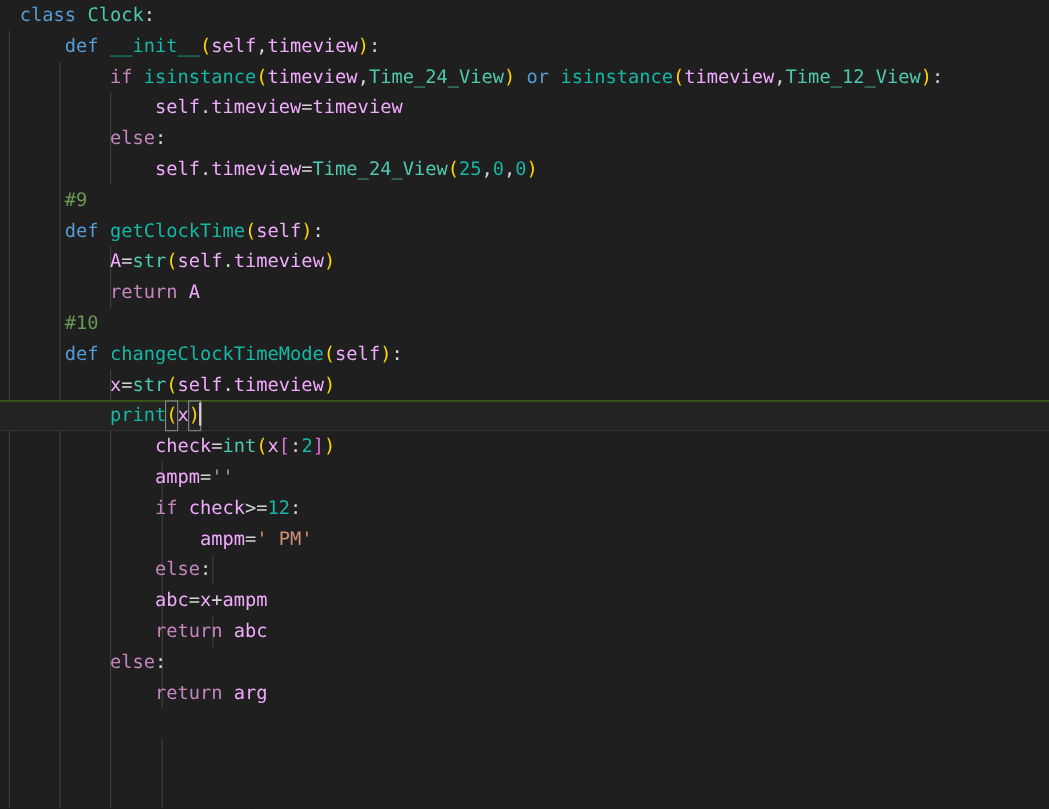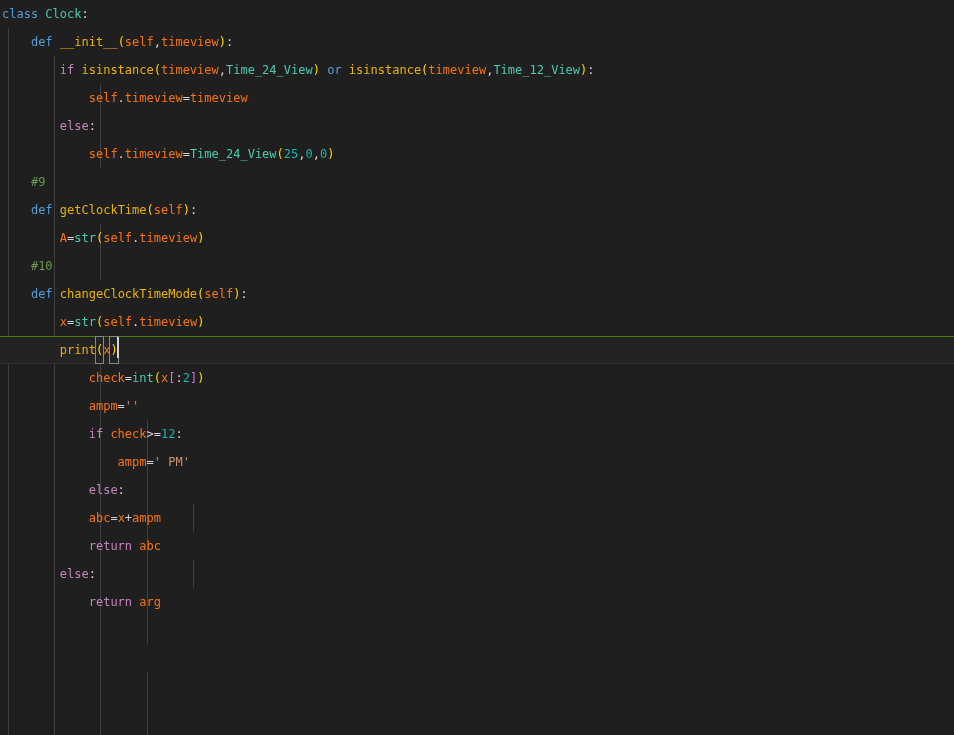--- a/index.html
+++ b/index.html
@@ -24,40 +24,40 @@
   }
   .code-lines{
     position:relative;
     z-index:2;
   }
   .line{
     position:relative;
     height:28px;
     line-height:28px;
     white-space:pre;
-    font-size:12px;
+    font-size:17px;
     letter-spacing:0px;
     color:#d4d4d4;
-    padding-left:2px;
+    padding-left:18px;
     box-sizing:border-box;
   }
   .line.active{
     background:#232323;
     border-top:1px solid #4d7c0f;
     border-bottom:1px solid #323232;
     height:28px;
     line-height:26px;
   }
   
   .kw      {color:#569cd6;}   
   .ctl     {color:#c586c0;}   
   .op-kw   {color:#569cd6;}   
   .type    {color:#4ec9b0;}   
-  .fn      {color:#eab308;}   
-  .var     {color:#f97316;text-align:center;}   
+  .fn      {color:#14b8a6;}   
+  .var     {color:#f0abfc;text-align:center;}   
   .num     {color:#14b8a6;}   
   .str     {color:#ce9178;}   
   .com     {color:#6a9955;}   
   .pl      {color:#d4d4d4;}   
   .b1      {color:#ffd700;}   
   .b2      {color:#da70d6;}   
   .bm{
     outline:1px solid #888888;
     outline-offset:0px;
     display:inline-block;
@@ -101,20 +101,21 @@
     <div class="line">        <span class="ctl">else</span><span class="pl">:</span></div>
 
     <div class="line">            <span class="var">self</span><span class="pl">.</span><span class="var">timeview</span><span class="pl">=</span><span class="type">Time_24_View</span><span class="b1">(</span><span class="num">25</span><span class="pl">,</span><span class="num">0</span><span class="pl">,</span><span class="num">0</span><span class="b1">)</span></div>
 
     <div class="line">    <span class="com">#9</span></div>
 
     <div class="line">    <span class="kw">def</span> <span class="fn">getClockTime</span><span class="b1">(</span><span class="var">self</span><span class="b1">)</span><span class="pl">:</span></div>
 
     <div class="line">        <span class="var">A</span><span class="pl">=</span><span class="type">str</span><span class="b1">(</span><span class="var">self</span><span class="pl">.</span><span class="var">timeview</span><span class="b1">)</span></div>
 
+    <div class="line">        <span class="ctl">return</span> <span class="var">A</span></div>
 
     <div class="line">    <span class="com">#10</span></div>
 
     <div class="line">    <span class="kw">def</span> <span class="fn">changeClockTimeMode</span><span class="b1">(</span><span class="var">self</span><span class="b1">)</span><span class="pl">:</span></div>
 
     <div class="line">        <span class="var">x</span><span class="pl">=</span><span class="type">str</span><span class="b1">(</span><span class="var">self</span><span class="pl">.</span><span class="var">timeview</span><span class="b1">)</span></div>
 
     <div class="line active">        <span class="fn">print</span><span class="b1 bm">(</span><span class="var">x</span><span class="b1 bm">)</span><span class="caret"></span></div>
 
 

